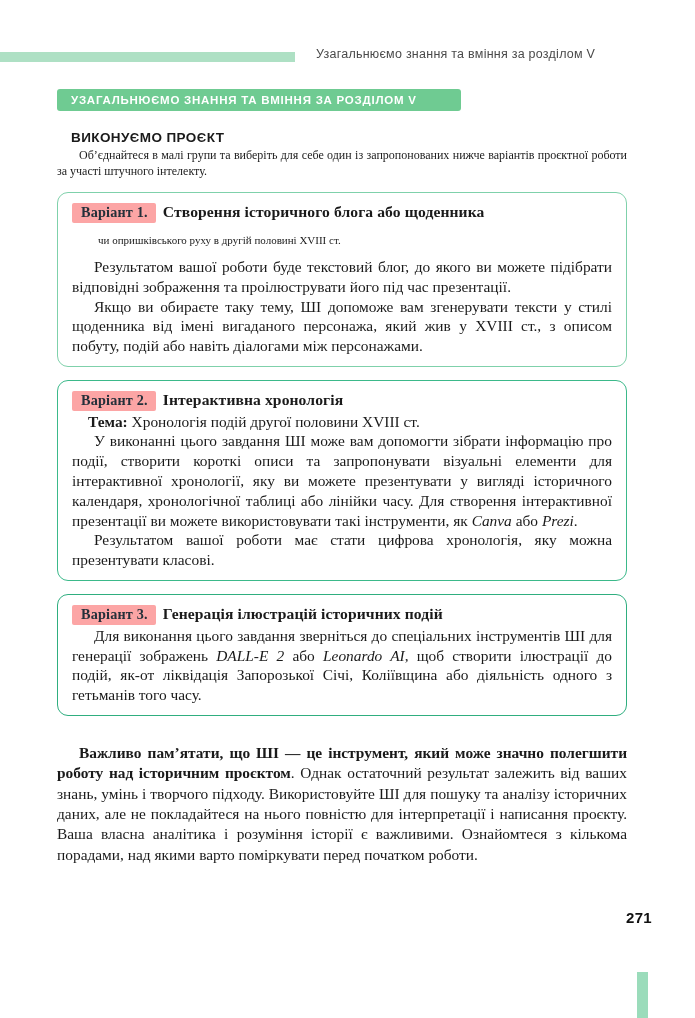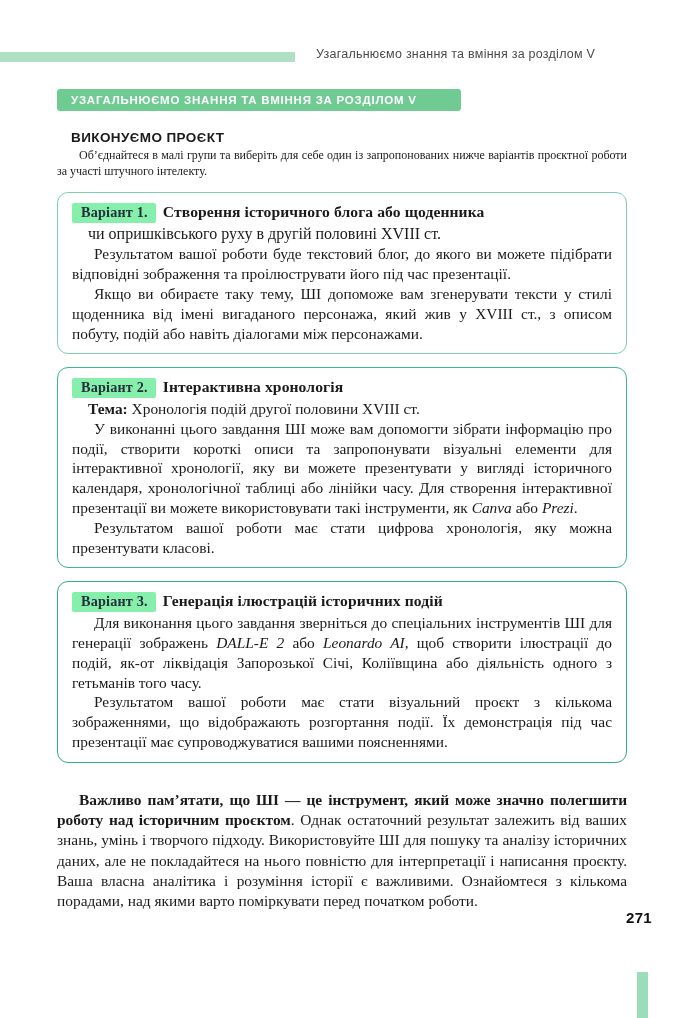--- a/index.html
+++ b/index.html
@@ -98,21 +98,21 @@
   .variant-box.box-2 { border-color: #3bb98a; }
   .variant-box.box-3 { border-color: #2fae7f; }
 
   .variant-head {
     display: block;
     margin-bottom: 1px;
     line-height: 1.25;
   }
   .variant-badge {
     display: inline-block;
-    background: #86efac;
+    background: #fca5a5;
     color: #24303a;
     font-size: 14.2px;
     font-weight: bold;
     padding: 1px 8px 1px 9px;
     border-radius: 2px;
     vertical-align: baseline;
     margin-right: 7px;
     letter-spacing: 0.2px;
   }
   .variant-title {
@@ -122,22 +122,22 @@
   }
 
   .variant-theme {
     margin: 0;
     font-size: 15.4px;
     line-height: 1.28;
     text-indent: 16px;
   }
   .variant-theme .theme-label { font-weight: bold; }
   .theme-cont {
-    margin: 0;
-    font-size: 16px;
+    margin: 10px;
+    font-size: 11px;
     line-height: 1.28;
     text-indent: 16px;
   }
 
   .variant-box p.vp {
     margin: 0;
     font-size: 15.4px;
     line-height: 1.285;
     text-align: justify;
     text-indent: 22px;
@@ -206,21 +206,20 @@
     <p class="variant-theme"><span class="theme-label">Тема:</span><span> Хронологія подій другої половини XVIII ст.</span></p>
     <p class="vp">У виконанні цього завдання ШІ може вам допомогти зібрати інформацію про події, створити короткі описи та запропонувати візуальні елементи для інтерактивної хронології, яку ви можете презентувати у вигляді історичного календаря, хронологічної таблиці або лінійки часу. Для створення інтерактивної презентації ви можете використовувати такі інструменти, як <i>Canva</i> або <i>Prezi</i>.</p>
     <p class="vp last">Результатом вашої роботи має стати цифрова хронологія, яку можна презентувати класові.</p>
   </div>
 
   <div class="variant-box box-3">
     <div class="variant-head">
       <span class="variant-badge">Варіант 3.</span><span class="variant-title">Генерація ілюстрацій історичних подій</span>
     </div>
     <p class="vp">Для виконання цього завдання зверніться до спеціальних інструментів ШІ для генерації зображень <i>DALL-E 2</i> або <i>Leonardo AI</i>, щоб створити ілюстрації до подій, як-от ліквідація Запорозької Січі, Коліївщина або діяльність одного з гетьманів того часу.</p>
-    <p class="vp last">Результатом вашої роботи має стати візуальний проєкт з кількома зображеннями, що відображають розгортання події. Їх демонстрація під час презентації має супроводжуватися вашими поясненнями.</p>
   </div>
 
   <p class="closing"><b>Важливо пам’ятати, що ШІ — це інструмент, який може значно полегшити роботу над історичним проєктом</b><span>. Однак остаточний результат залежить від ваших знань, умінь і творчого підходу. Використовуйте ШІ для пошуку та аналізу історичних даних, але не покладайтеся на нього повністю для інтерпретації і написання проєкту. Ваша власна аналітика і розуміння історії є важливими. Ознайомтеся з кількома порадами, над якими варто поміркувати перед початком роботи.</span></p>
 
 </div>
 
 <div class="page-number">271</div>
 <div class="foot-bar"></div>
 
 </body></html>

